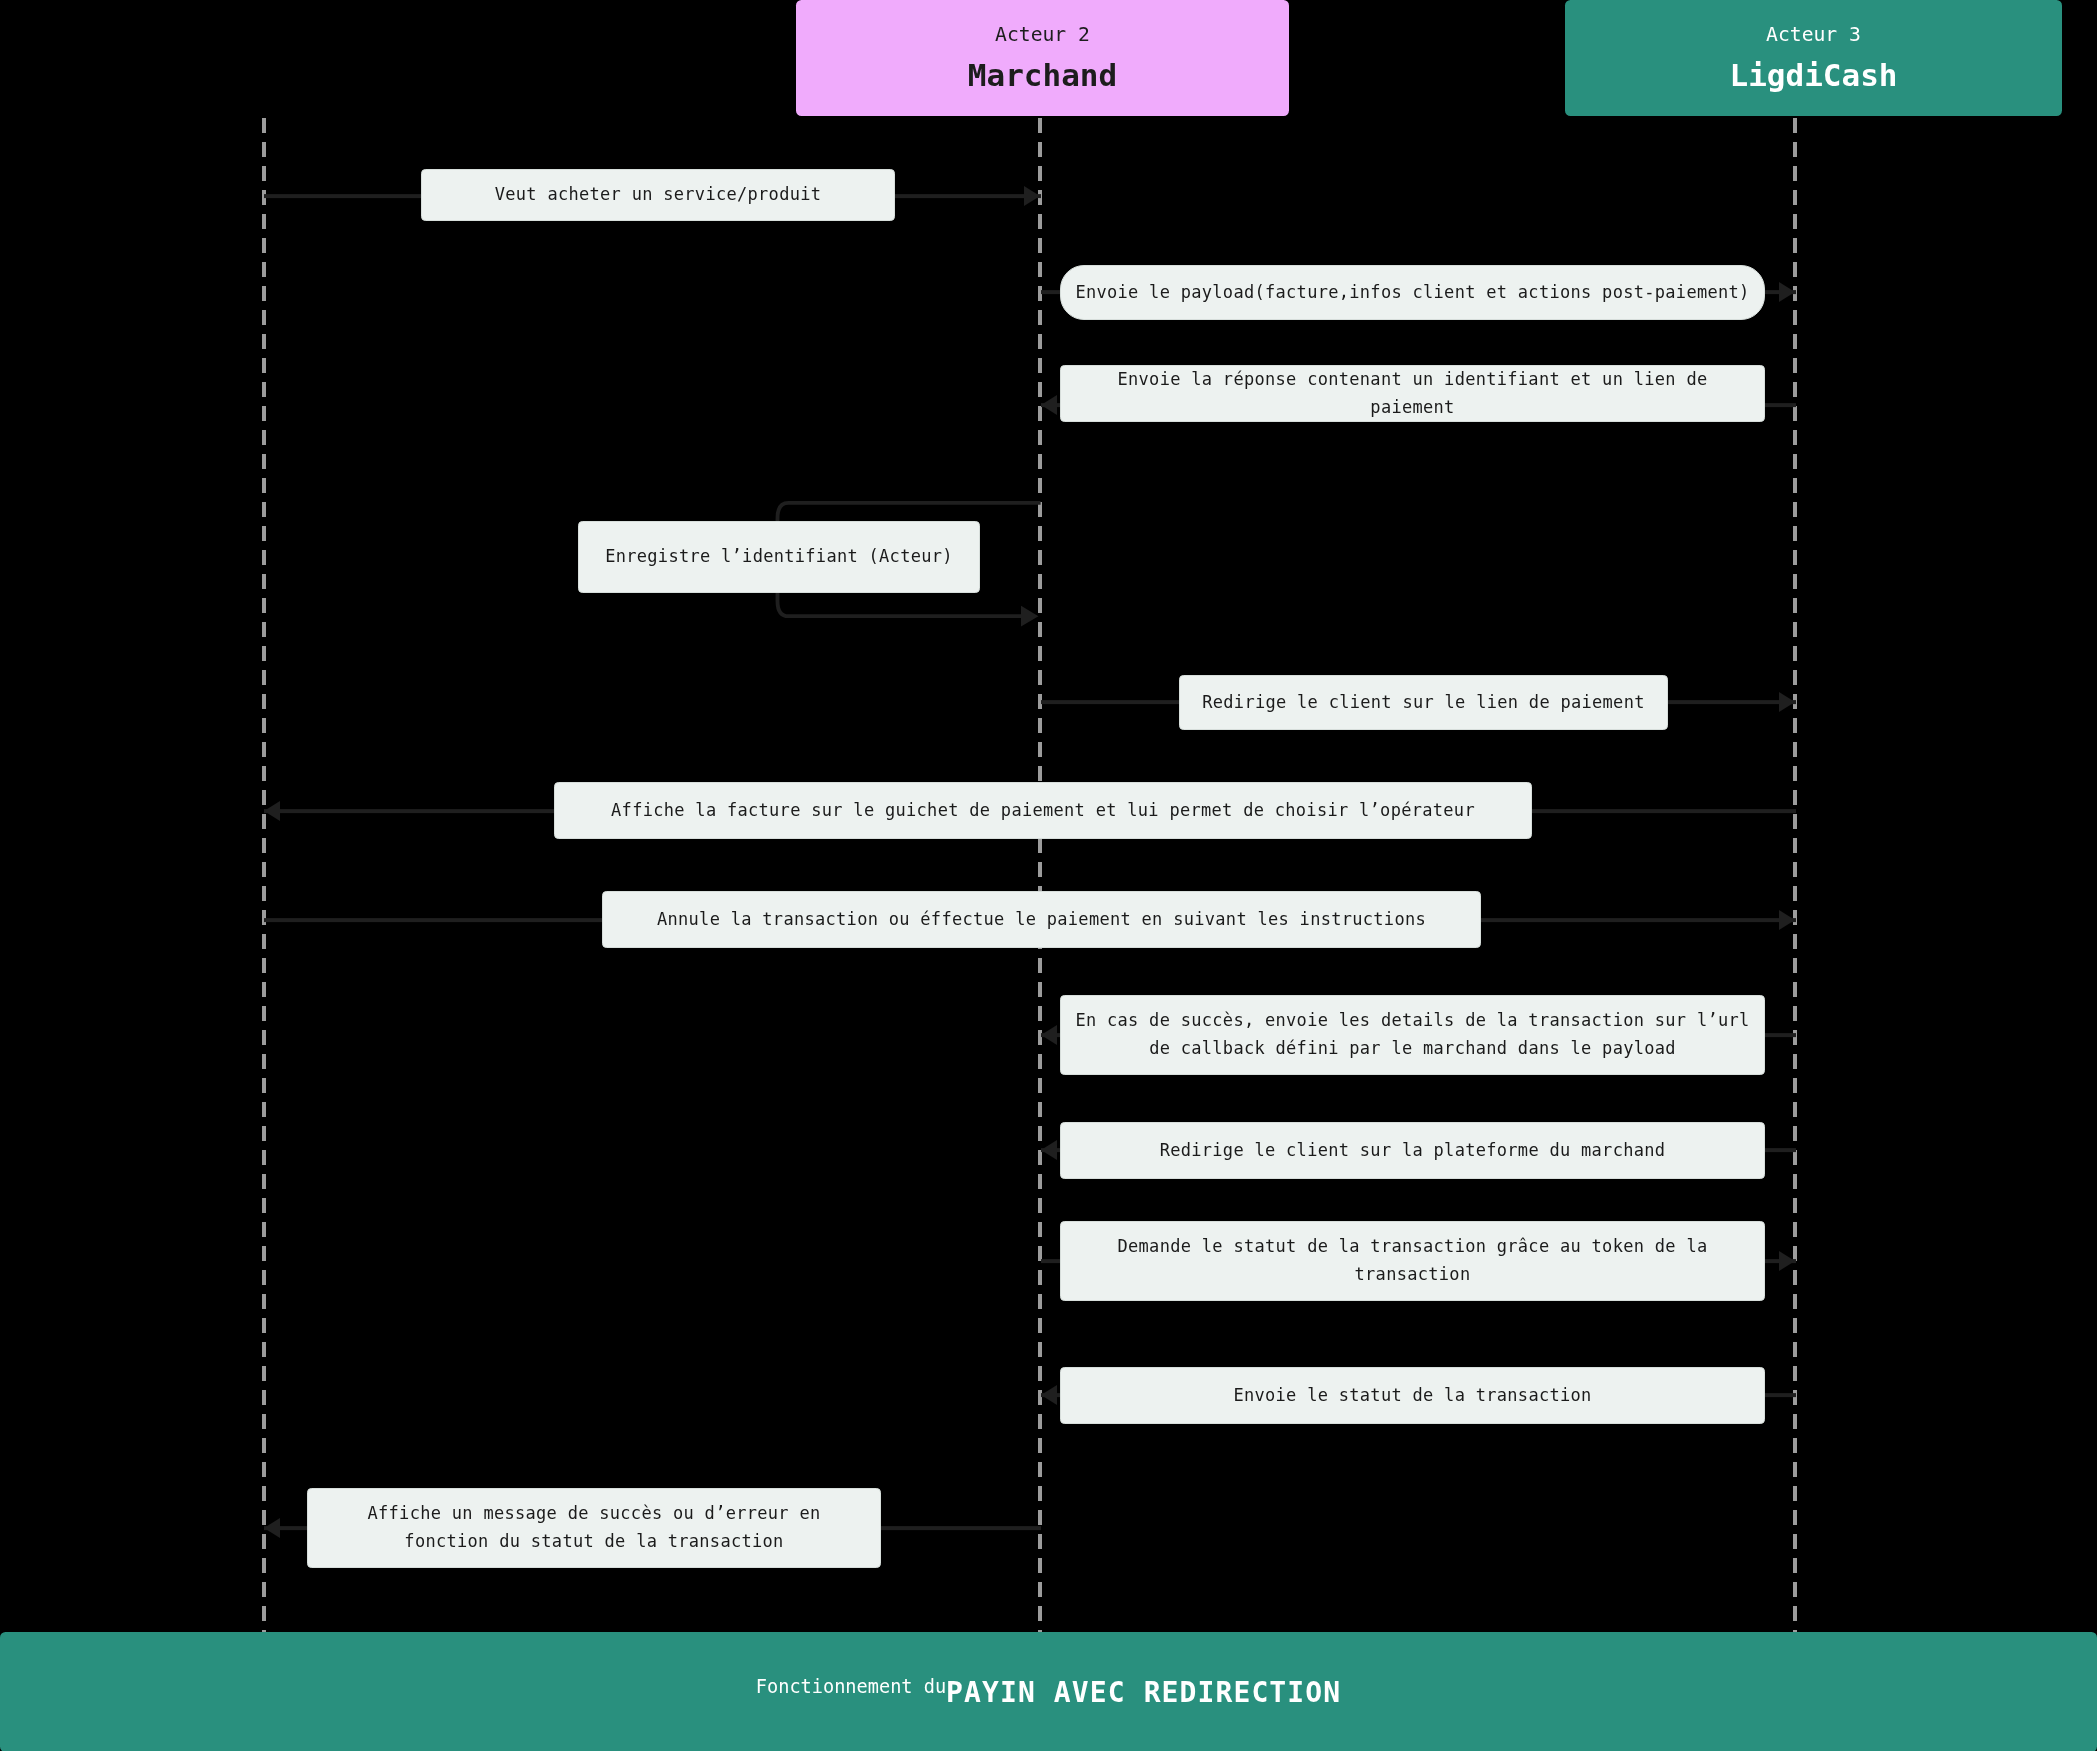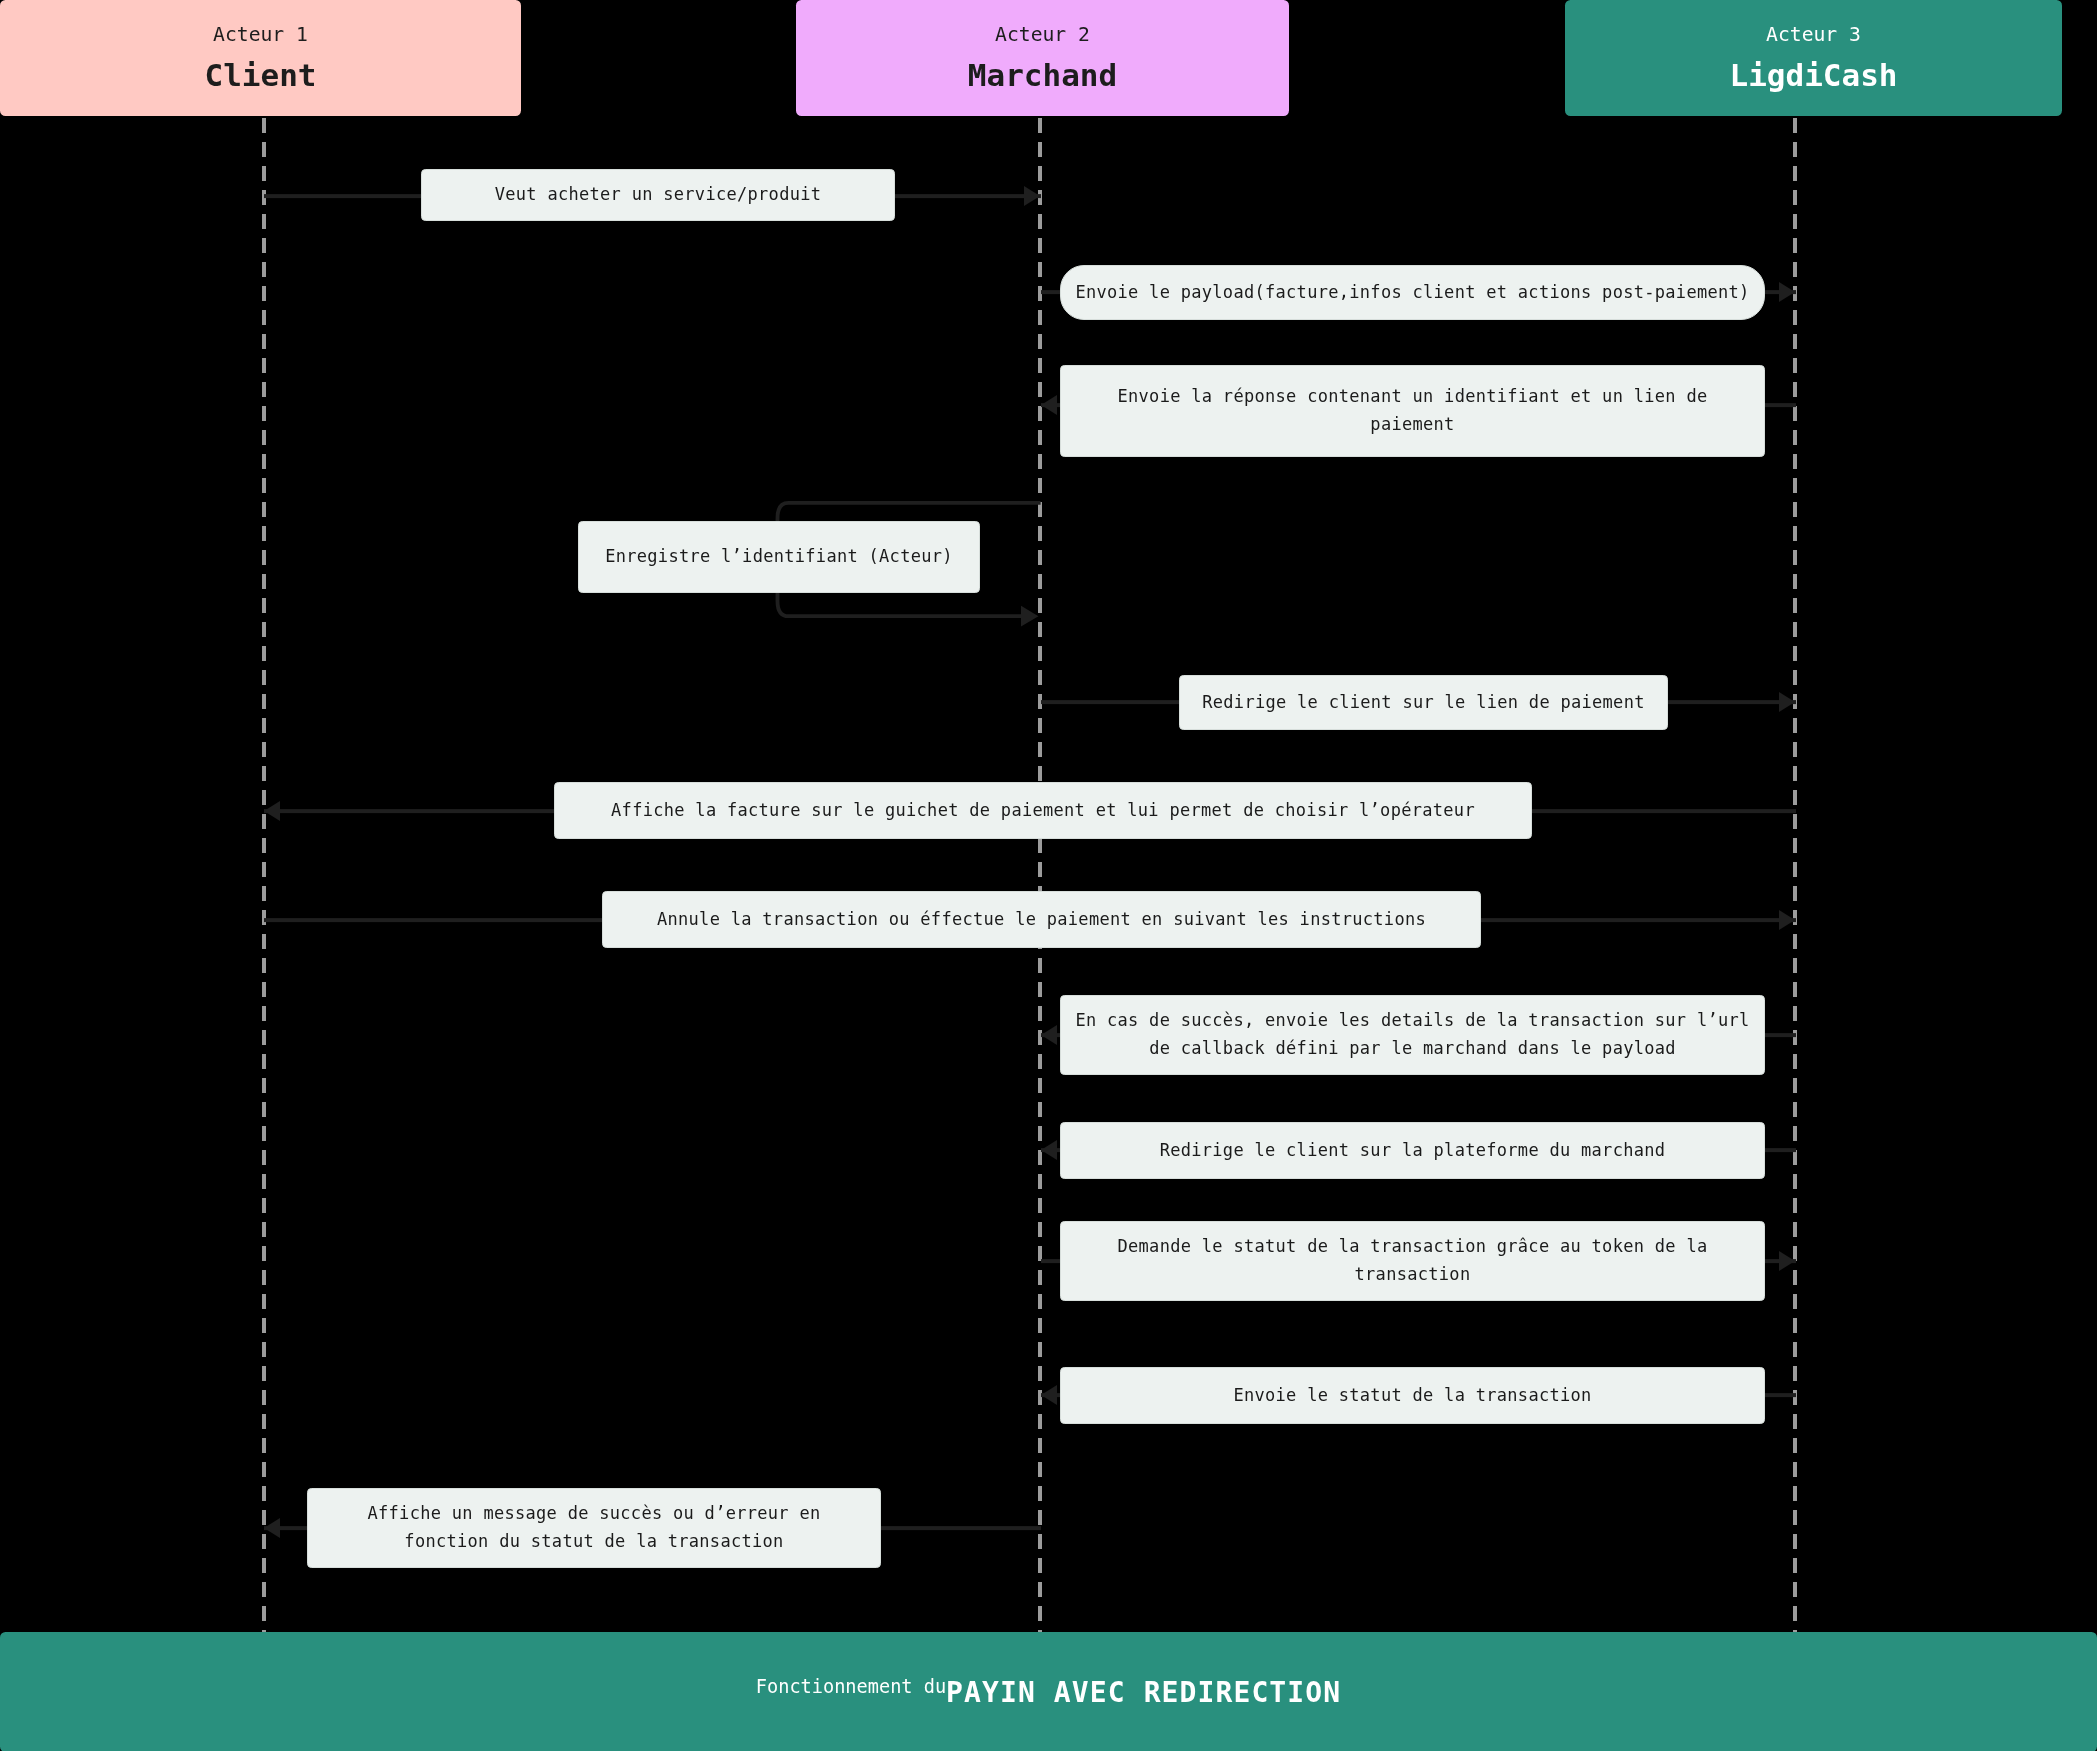--- a/index.html
+++ b/index.html
@@ -133,24 +133,20 @@
     font-weight: bold;
     color: #ffffff;
     letter-spacing: 1.1px;
   }
 </style>
 </head>
 <body>
 
 <div id="diagram">
 
-  <div class="actor-box" id="actor-0" style="left: 0px; width: 521px; background: rgb(255, 201, 195);">
-    <div class="actor-sub actor-dark">Acteur 1</div>
-    <div class="actor-name actor-dark">Client</div>
-  </div>
 
   <div class="actor-box" id="actor-1" style="left: 796px; width: 493px; background: #f0abfc;">
     <div class="actor-sub actor-dark">Acteur 2</div>
     <div class="actor-name actor-dark">Marchand</div>
   </div>
 
   <div class="actor-box" id="actor-2" style="left: 1565px; width: 497px; background: rgb(41, 144, 126);">
     <div class="actor-sub actor-light">Acteur 3</div>
     <div class="actor-name actor-light">LigdiCash</div>
   </div>
@@ -169,21 +165,21 @@
       <div class="msg-label" style="left: 421px; width: 474px; height: 52px; top: 169px;">Veut acheter un service/produit</div>
       <div class="msg" style="left: 1041px; top: 292px; width: 755px;">
         <div class="line" style="width: 755px;"></div>
         <div class="head right" style="left: 738px;"></div>
       </div>
       <div class="msg-label" style="left: 1060px; width: 705px; height: 55px; top: 265px; border-radius: 24px;">Envoie le payload(facture,infos client et actions post-paiement)</div>
       <div class="msg" style="left: 1041px; top: 405px; width: 755px;">
         <div class="line" style="width: 755px;"></div>
         <div class="head left" style="left: 0px;"></div>
       </div>
-      <div class="msg-label" style="left: 1060px; width: 705px; height: 92px; top: 365px;">Envoie la réponse contenant un identifiant et un lien de paiement</div>
+      <div class="msg-label" style="left: 1060px; width: 705px; height: 57px; top: 365px;">Envoie la réponse contenant un identifiant et un lien de paiement</div>
       <div class="selfloop" style="left: 766px; top: 492px;">
         <svg width="297" height="146" viewBox="0 0 543 268">
           <path d="M 503 20 H 40 Q 20 20 20 48 V 200 Q 20 228 40 228 H 475" fill="none" stroke="#1f1f1f" stroke-width="7"></path>
           <path d="M 499 228 l -32 -19 v 38 z" fill="#1f1f1f"></path>
         </svg>
       </div>
       <div class="msg-label" style="left: 578px; width: 402px; height: 72px; top: 521px;">Enregistre l’identifiant (Acteur)</div>
       <div class="msg" style="left: 1041px; top: 702px; width: 755px;">
         <div class="line" style="width: 755px;"></div>
         <div class="head right" style="left: 738px;"></div>

